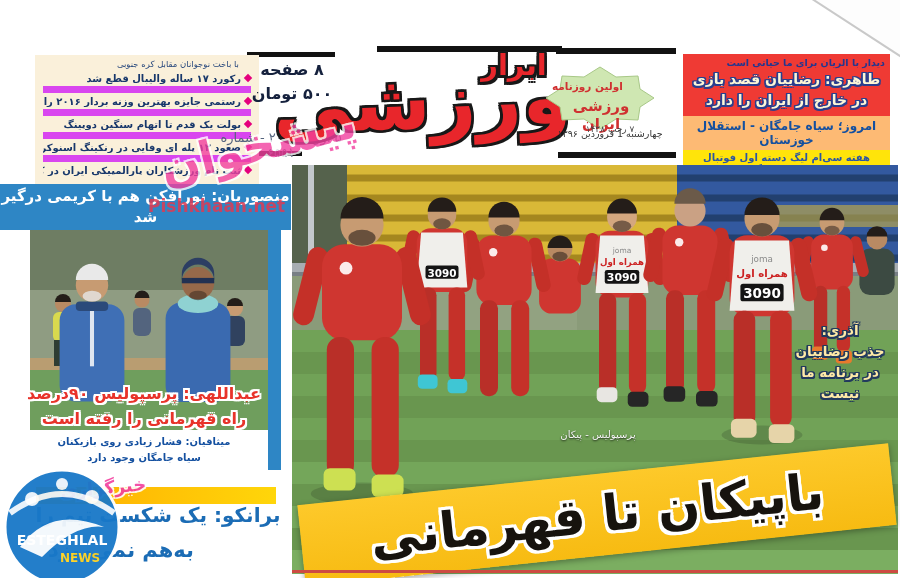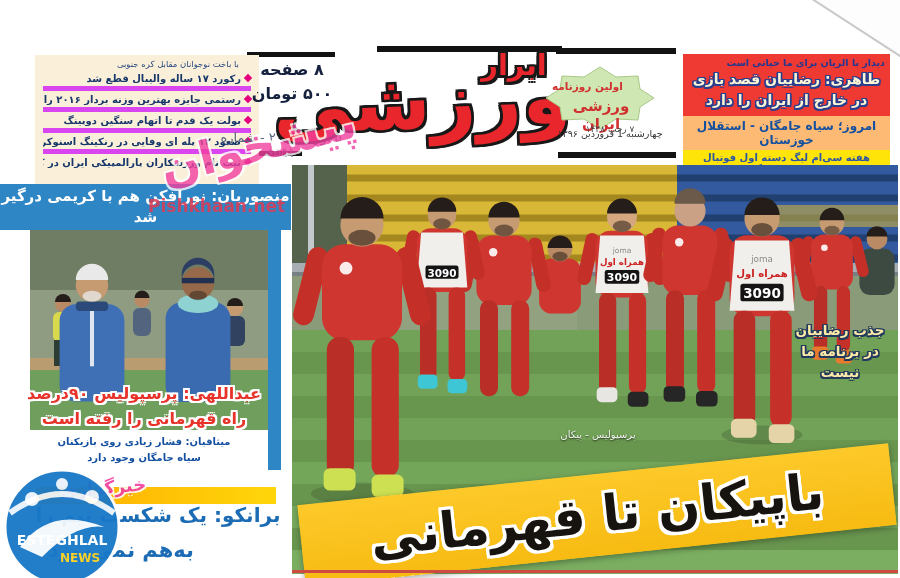--- a/index.html
+++ b/index.html
@@ -14,21 +14,21 @@
   .no{text-shadow:-1.5px -1.5px 0 #2a3f8e,1.5px -1.5px 0 #2a3f8e,-1.5px 1.5px 0 #2a3f8e,
       1.5px 1.5px 0 #2a3f8e,-1.5px 0 0 #2a3f8e,1.5px 0 0 #2a3f8e,0 -1.5px 0 #2a3f8e,0 1.5px 0 #2a3f8e;}
   .azo{text-shadow:-1.5px -1.5px 0 #223a5e,1.5px -1.5px 0 #223a5e,-1.5px 1.5px 0 #223a5e,
       1.5px 1.5px 0 #223a5e,-1.5px 0 0 #223a5e,1.5px 0 0 #223a5e,0 -1.5px 0 #223a5e,0 1.5px 0 #223a5e;}
   .logo-red{color:#e8262b;font-weight:900;
       text-shadow:-2.5px -2.5px 0 #181818,2.5px -2.5px 0 #181818,-2.5px 2.5px 0 #181818,
       2.5px 2.5px 0 #181818,-2.5px 0 0 #181818,2.5px 0 0 #181818,0 -2.5px 0 #181818,0 2.5px 0 #181818;}
   
   .briefs{left:35px;top:55px;width:224px;height:130px;background:#faf0da;padding:3px 8px 2px;box-sizing:border-box;}
   .briefs .kicker{font-size:8.5px;color:#2a4a7e;text-align:right;padding:1px 12px 1px 0;}
-  .brief-item{display:flex;align-items:center;gap:4px;border-bottom:5px solid #d946ef;padding:2.5px 0;}
+  .brief-item{display:flex;align-items:center;gap:4px;border-bottom:7px solid #d946ef;padding:2.5px 0;}
   .brief-item:last-child{border-bottom:none;}
   .diamond{width:6px;height:6px;background:#e5007d;transform:rotate(45deg);flex:0 0 6px;}
   .bt{font-size:10px;font-weight:bold;color:#17376b;white-space:nowrap;overflow:hidden;}
   .rule{background:#121212;}
   .pages{left:247px;top:60px;width:90px;text-align:center;font-size:16px;font-weight:800;color:#15213d;}
   .price{left:247px;top:84px;width:90px;text-align:center;font-size:16px;font-weight:800;color:#15213d;}
   .issue{left:212px;top:130px;width:138px;text-align:center;font-size:13px;color:#54637d;}
   .logo-small{left:462px;top:50px;width:104px;text-align:center;font-size:29px;line-height:1.1;}
   .logo-big{left:334px;top:57px;width:232px;text-align:center;font-size:76px;line-height:1.15;
             transform:rotate(-2deg) scaleX(1.04);}
@@ -291,20 +291,21 @@
         <ellipse cx="0" cy="8" rx="8.5" ry="5" fill="rgba(40,30,25,.6)"></ellipse>
         <rect x="-22" y="70" width="17" height="88" rx="8" fill="#b92f28"></rect>
         <rect x="6" y="70" width="17" height="88" rx="8" fill="#c53129"></rect>
         <rect x="-24" y="152" width="20" height="14" rx="4" fill="#cde052"></rect>
         <rect x="6" y="156" width="20" height="14" rx="4" fill="#cde052"></rect>
       </g>
     </svg>
   </div>
 
   <div class="abs azari azo" dir="rtl">
+    <div>آذری:</div>
     <div>جذب رضاییان</div>
     <div>در برنامه ما نیست</div>
   </div>
   <div class="abs matchlabel" dir="rtl">پرسپولیس - پیکان</div>
 
   <div class="abs banner">
     <div class="t bo" dir="rtl">باپیکان تا قهرمانی</div>
   </div>
   <div class="abs redline"></div>
 

